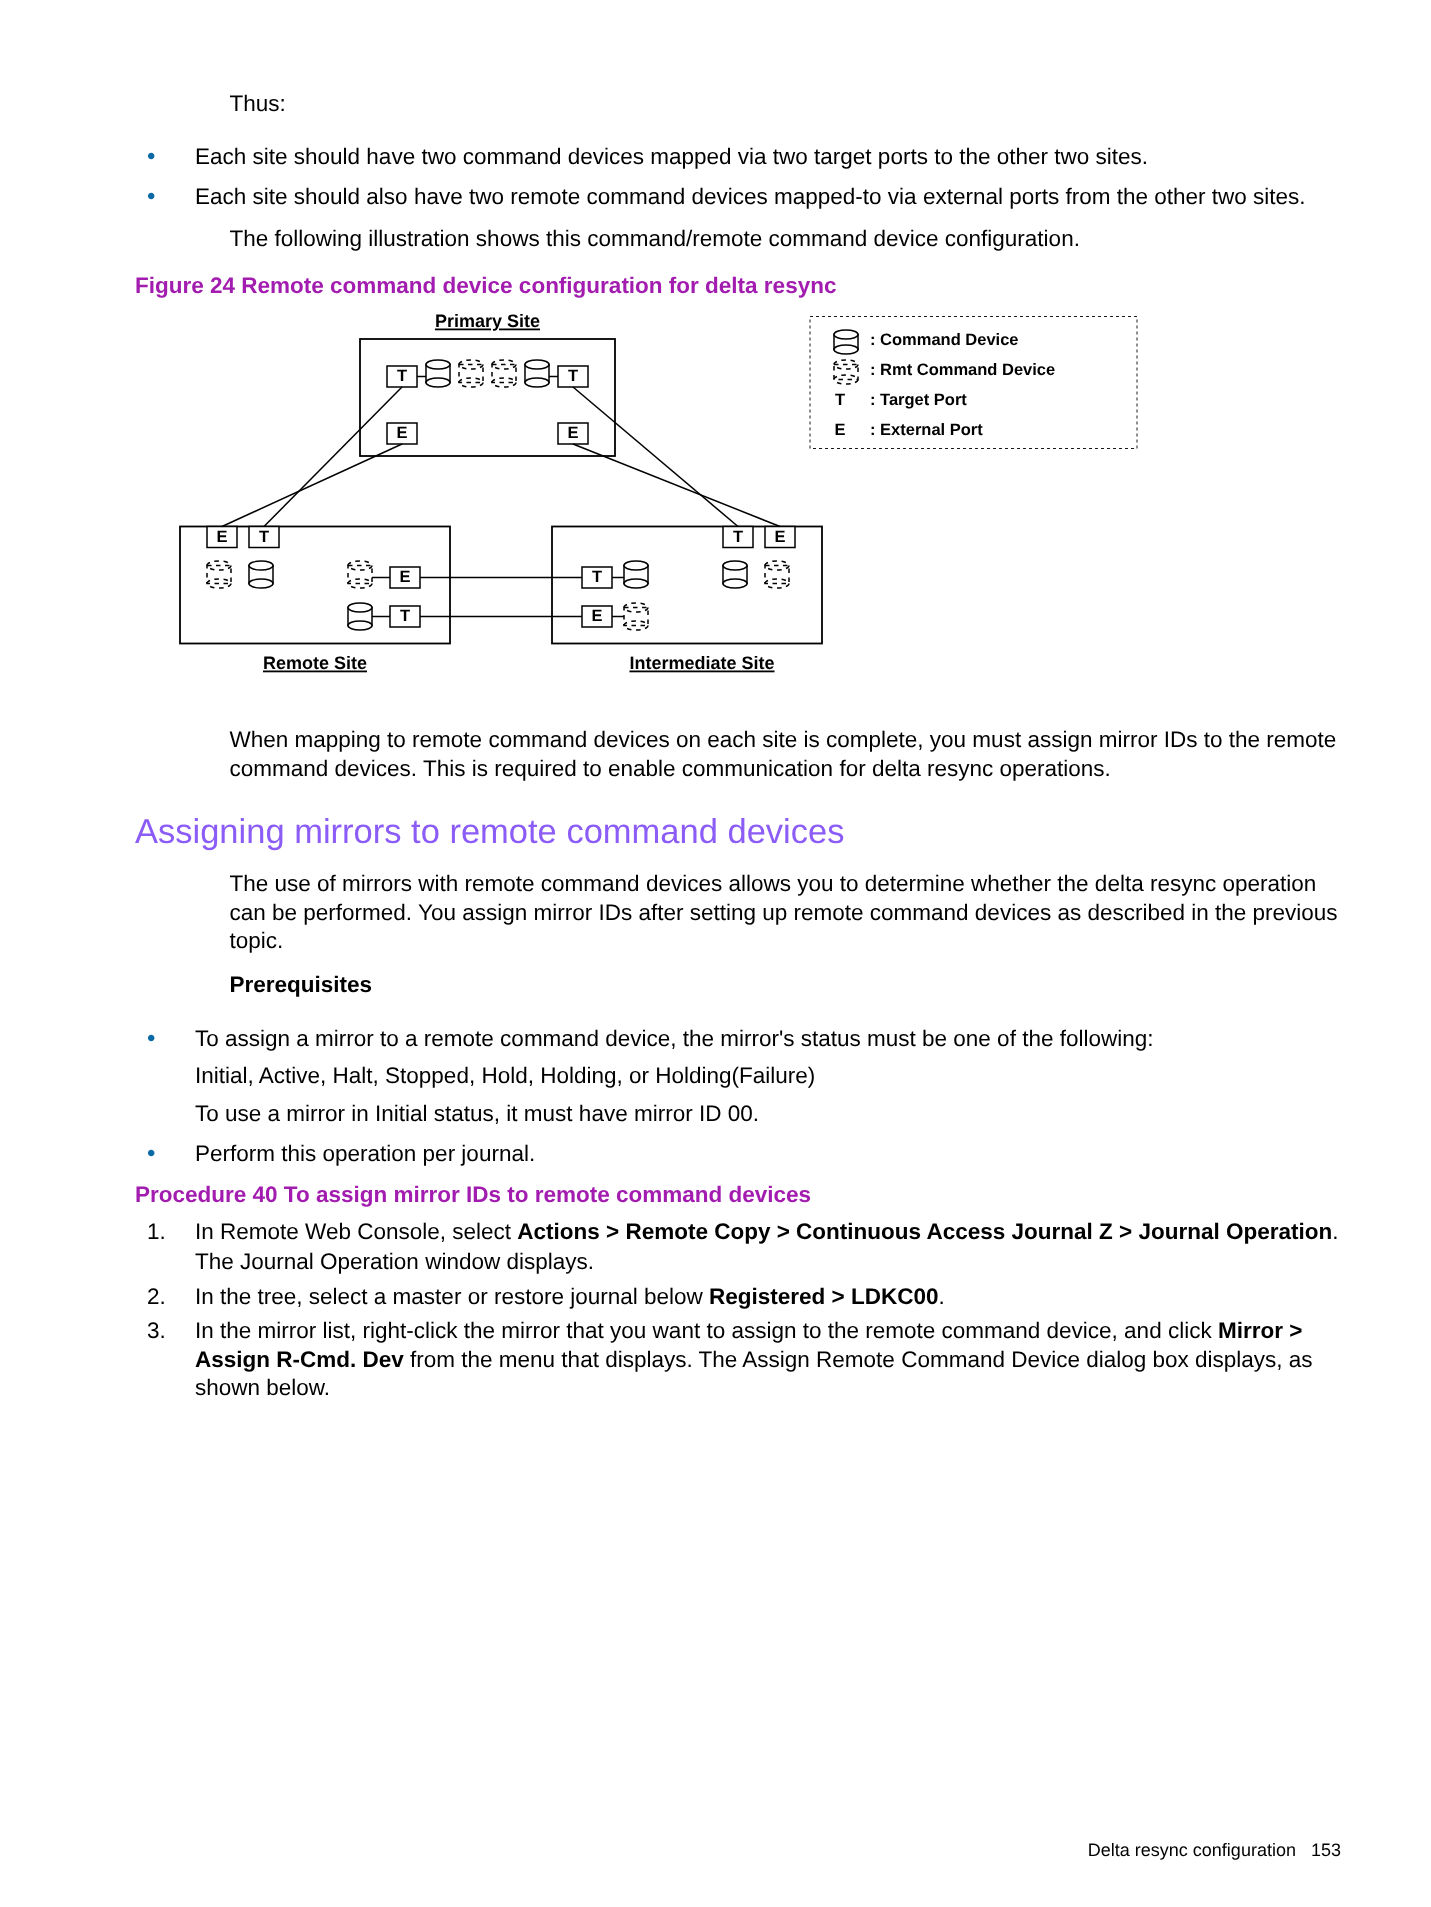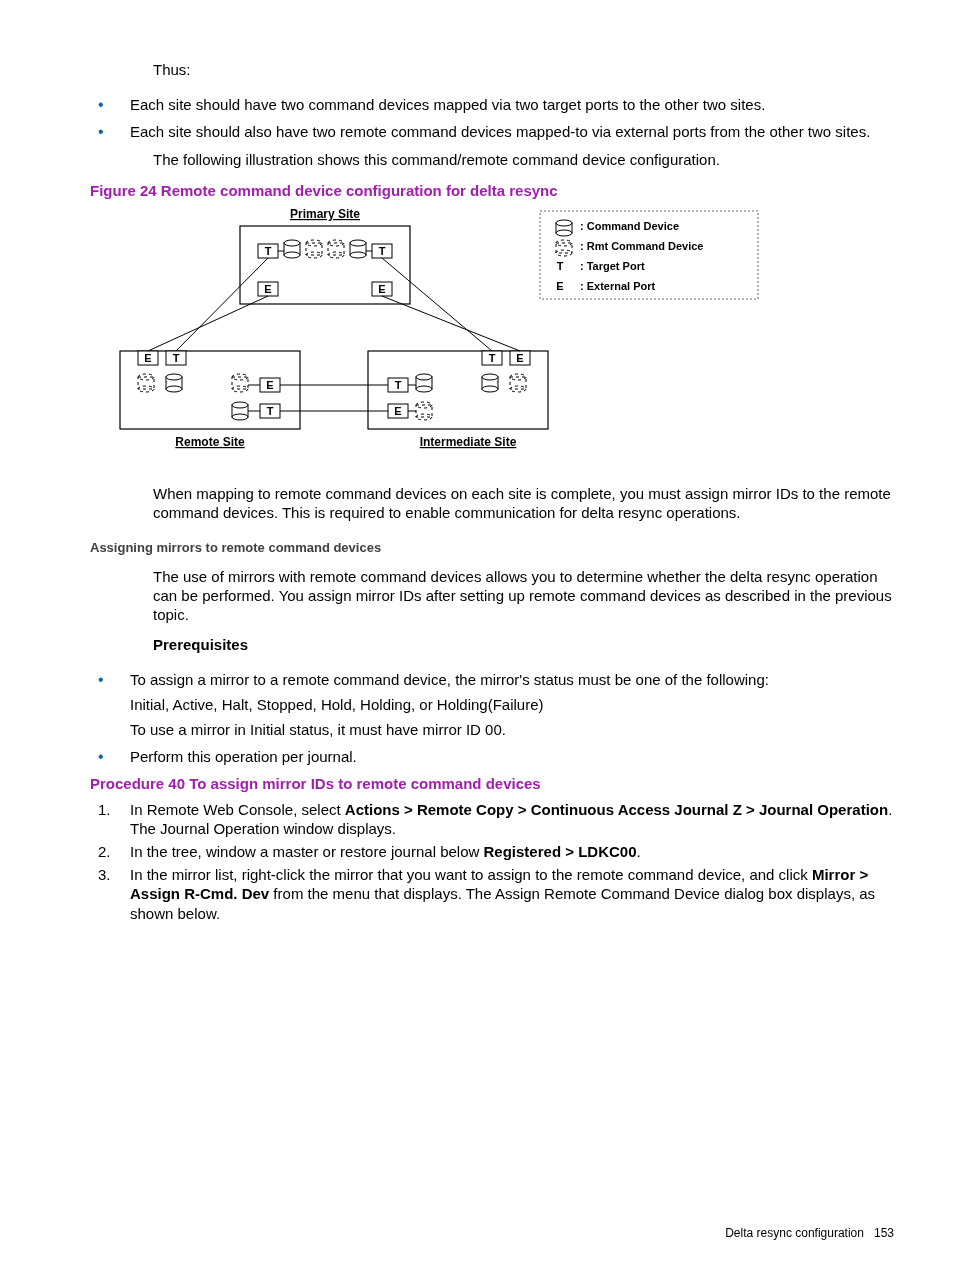--- a/index.html
+++ b/index.html
@@ -62,23 +62,23 @@
     color: #a21caf;
     font-weight: bold;
     margin: 12px 0 6px 0;
   }
   .proc-caption {
     color: #a21caf;
     font-weight: bold;
     margin: 8px 0 6px 0;
   }
   .h2 {
-    color: #404040;
-    font-size: 13px;
-    font-weight: bold;
+    color: #8b5cf6;
+    font-size: 23px;
+    font-weight: normal;
     margin: 18px 0 10px 0;
   }
   .bold { font-weight: bold; }
   .footer {
     position: absolute;
     bottom: 30px;
     right: 60px;
     font-size: 12px;
   }
 
@@ -277,21 +277,21 @@
     <li>Perform this operation per journal.</li>
   </ul>
 
   <p class="body-indent proc-caption">Procedure 40 To assign mirror IDs to remote command devices</p>
 
   <ol class="steps body-indent">
     <li>
       <span>In Remote Web Console, select </span><span class="bold">Actions &gt; Remote Copy &gt; Continuous Access Journal Z &gt; Journal Operation</span><span>. The Journal Operation window displays.</span>
     </li>
     <li>
-      <span>In the tree, window a master or restore journal below </span><span class="bold">Registered &gt; LDKC00</span><span>.</span>
+      <span>In the tree, select a master or restore journal below </span><span class="bold">Registered &gt; LDKC00</span><span>.</span>
     </li>
     <li>
       <span>In the mirror list, right-click the mirror that you want to assign to the remote command device, and click </span><span class="bold">Mirror &gt; Assign R-Cmd. Dev</span><span> from the menu that displays. The Assign Remote Command Device dialog box displays, as shown below.</span>
     </li>
   </ol>
 
   <div class="footer">
     <span>Delta resync configuration</span>&nbsp;&nbsp;&nbsp;<span>153</span>
   </div>
 

